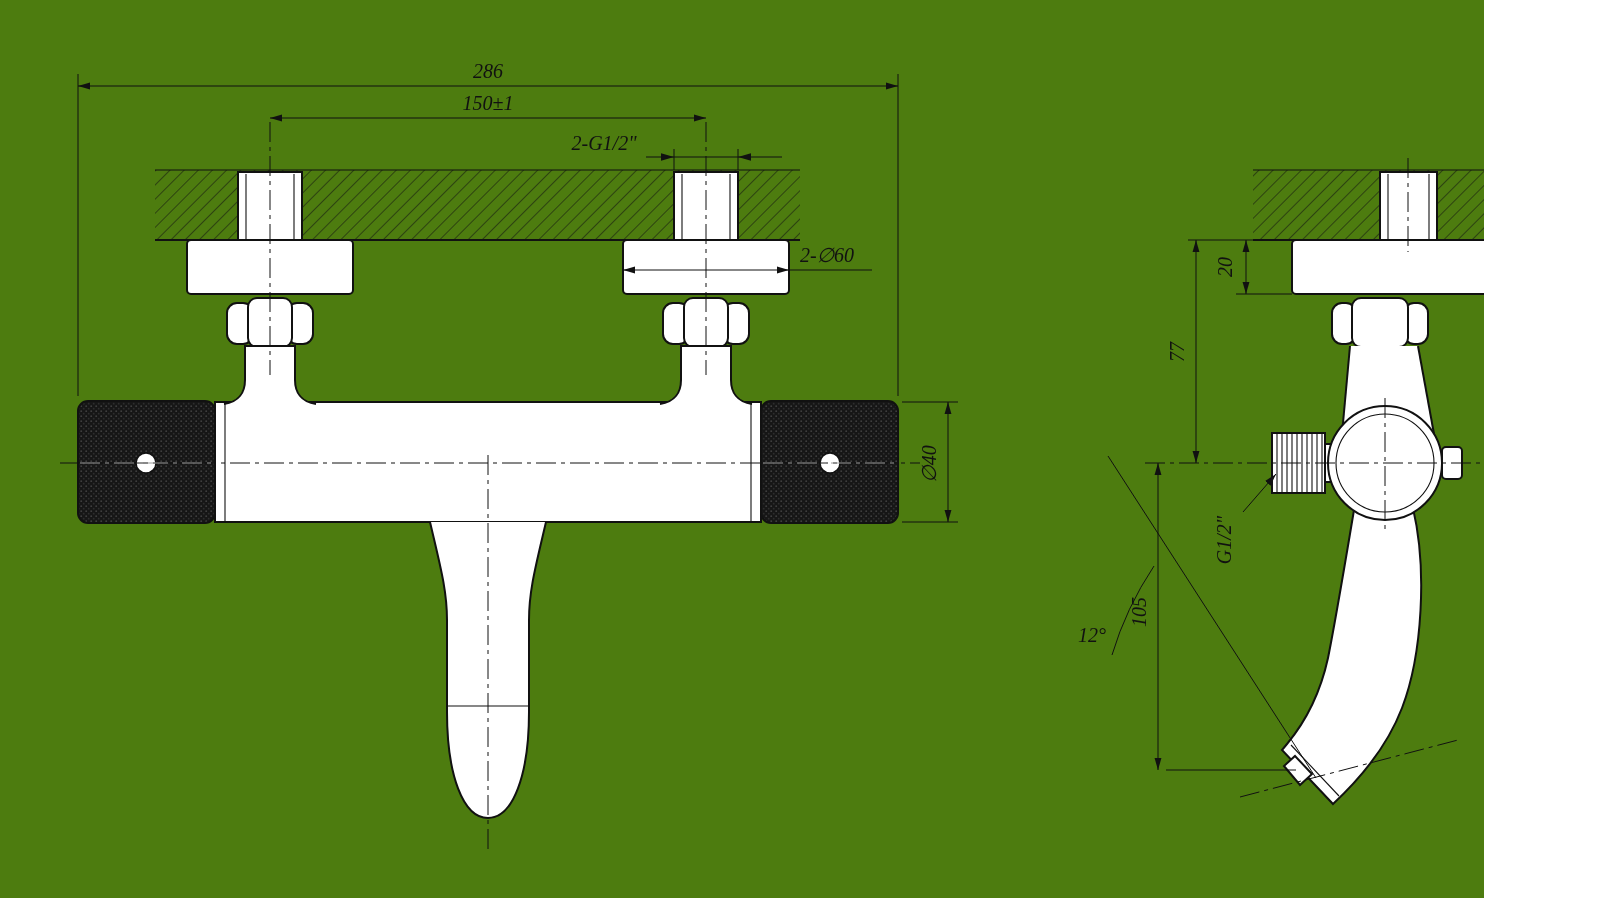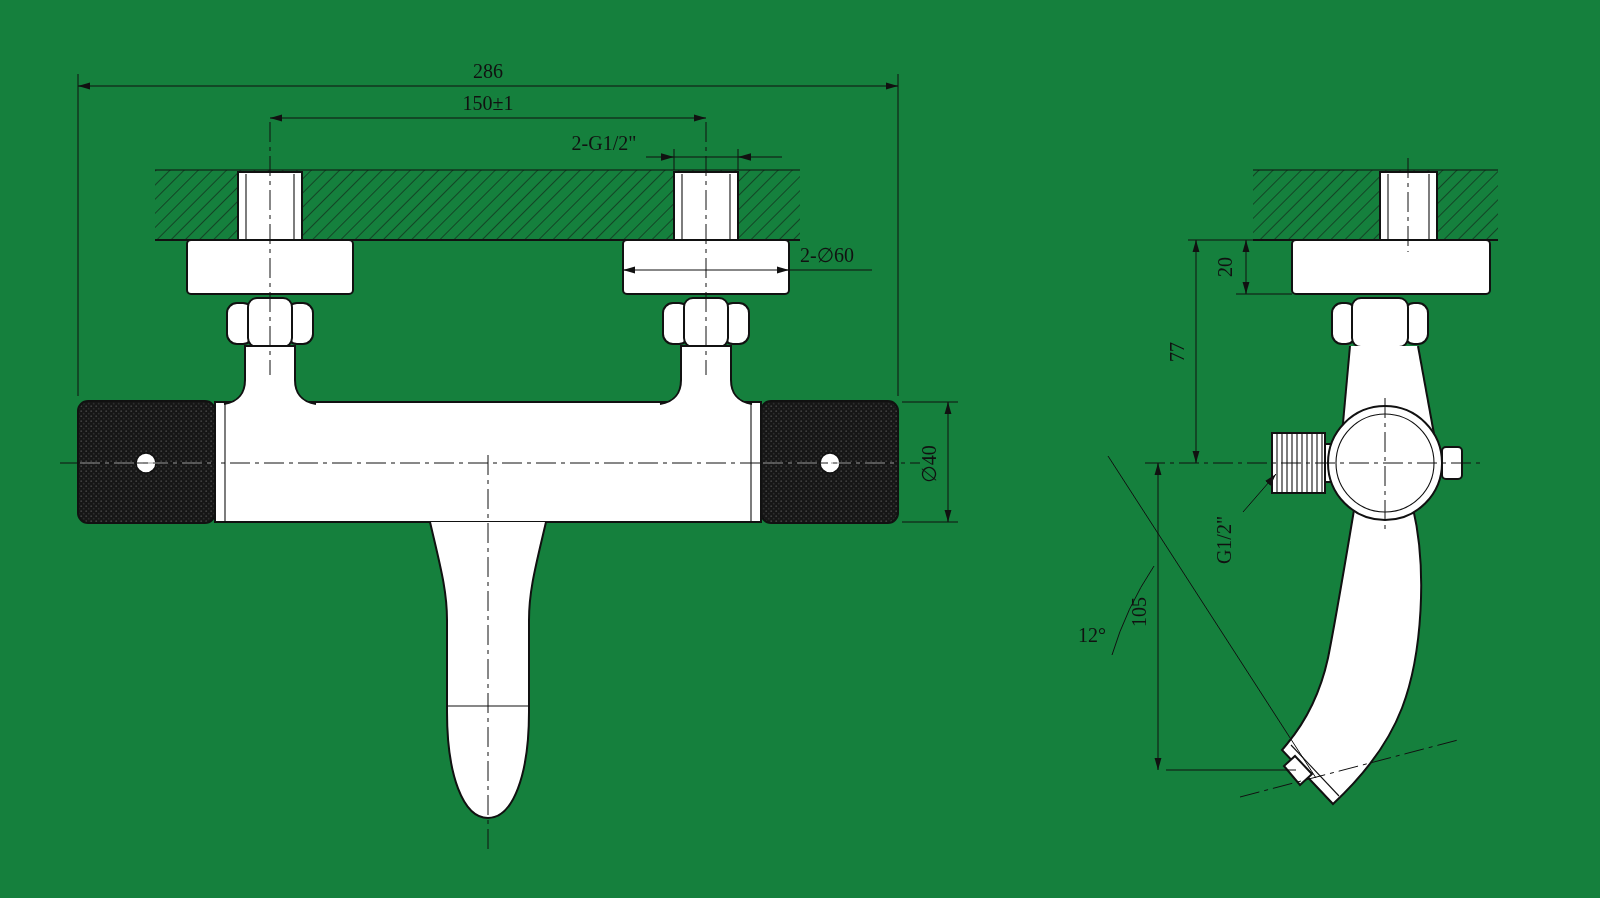--- a/index.html
+++ b/index.html
@@ -1,16 +1,16 @@
 <!DOCTYPE html>
 <html><head>
 <meta charset="utf-8">
 <style>
   html,body{margin:0;padding:0;background:#ffffff;}
-  .stage{width:1600px;height:898px;position:relative;background:#15803d;overflow:hidden;}
+  .stage{width:1484px;height:898px;position:relative;background:#4d7c0f;overflow:hidden;font-style:italic;}
   svg{display:block;}
   text{font-family:"Liberation Serif","DejaVu Serif",serif;font-size:20px;fill:#111;}
   .tc{text-anchor:middle;}
   .outline{fill:#ffffff;stroke:#111111;stroke-width:2;}
   .thin{fill:none;stroke:#111111;stroke-width:1.1;}
   .dim{fill:none;stroke:#111111;stroke-width:1;}
   .ext{fill:none;stroke:#111111;stroke-width:1;}
   .cl{fill:none;stroke:#111111;stroke-width:1;stroke-dasharray:20 5 4 5;}
   .clw{fill:none;stroke:#9a9a9a;stroke-width:1;stroke-dasharray:20 5 4 5;}
 </style>

